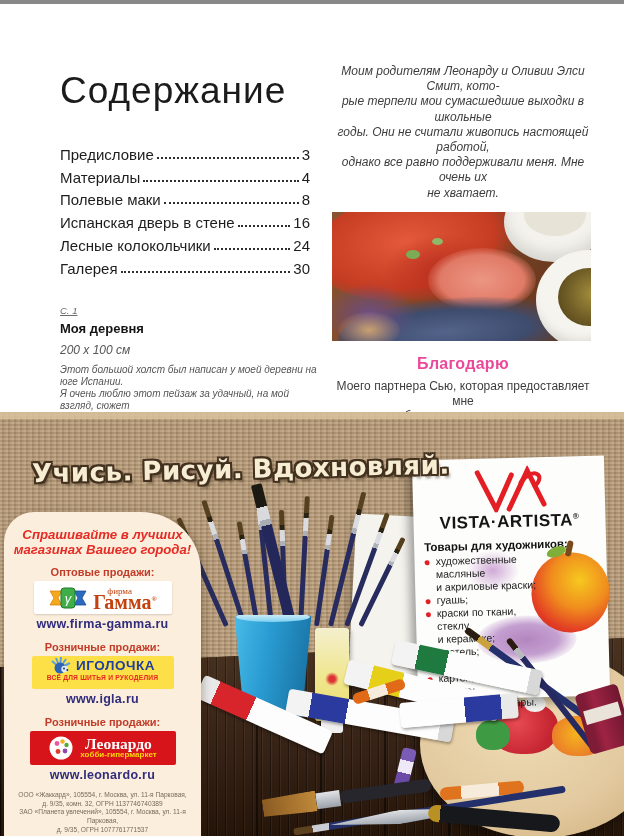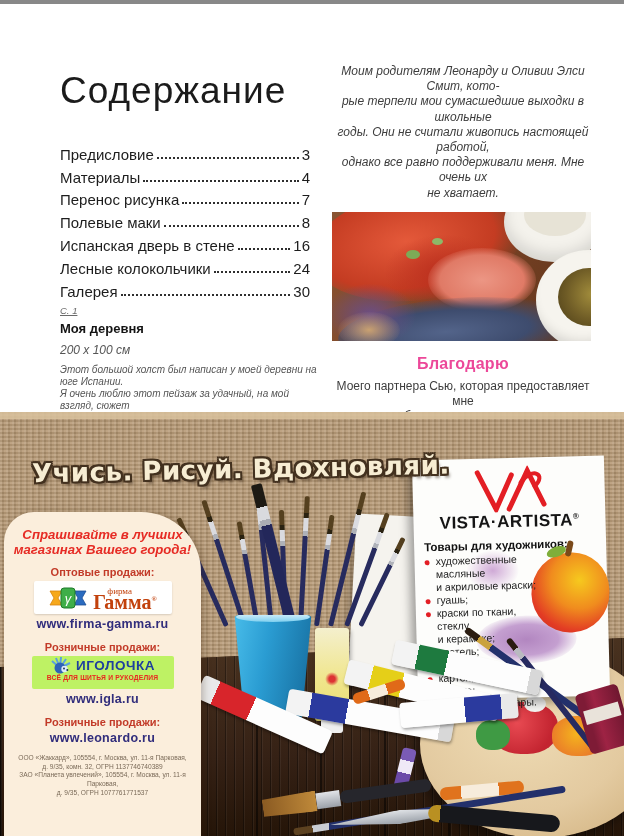--- a/index.html
+++ b/index.html
@@ -188,21 +188,21 @@
   .sec-label.s1{margin-top:9px;}
   .sec-label.s2{margin-top:10px;}
   .sec-label.s3{margin-top:10px;}
   .url{color:#312d7c;font-weight:bold;font-size:12.5px;letter-spacing:.3px;margin-top:3px;}
   .logo-gamma{width:138px;height:33px;background:#fff;margin:3px auto 0;border-radius:2px;
               display:flex;align-items:center;justify-content:center;gap:5px;box-shadow:0 1px 2px rgba(0,0,0,.15);}
   .gamma-text{color:#c2410c;font-family:"Liberation Serif",serif;text-align:left;line-height:9px;}
   .g-top{font-size:9px;display:block;margin-left:14px;}
   .g-main{font-size:20px;font-weight:bold;}
   .g-main sup{font-size:7px;}
-  .logo-igla{width:142px;height:33px;background:#bef264;margin:3px auto 0;border-radius:2px;padding-top:1px;box-sizing:border-box;}
+  .logo-igla{width:142px;height:33px;background:#fde047;margin:3px auto 0;border-radius:2px;padding-top:1px;box-sizing:border-box;}
   .igla-row{display:flex;align-items:center;justify-content:center;gap:2px;}
   .igla-name{color:#1e3f9e;font-weight:bold;font-size:13.5px;letter-spacing:.5px;}
   .igla-sub{color:#e8261f;font-weight:bold;font-size:6.7px;letter-spacing:.2px;margin-top:0;}
   .logo-leo{width:146px;height:34px;background:#d8141b;margin:3px auto 0;border-radius:2px;
             display:flex;align-items:center;justify-content:center;gap:6px;}
   .leo-text{text-align:center;line-height:14px;}
   .leo-name{color:#fff;font-weight:bold;font-size:15.5px;font-family:"Liberation Serif",serif;}
   .leo-sub{color:#ffd60a;font-weight:bold;font-size:8px;display:block;line-height:8px;}
   .legal{margin-top:9px;font-size:6.6px;line-height:8.7px;color:#7a6a58;}
 </style>
@@ -218,25 +218,20 @@
       <ul class="toc-list">
         <li>
             <span class="t">Предисловие</span>
             <span class="dots"></span>
             <span class="n">3</span>
           </li>
         <li>
             <span class="t">Материалы</span>
             <span class="dots"></span>
             <span class="n">4</span>
-          </li>
-        <li>
-            <span class="t">Перенос рисунка</span>
-            <span class="dots"></span>
-            <span class="n">7</span>
           </li>
         <li>
             <span class="t">Полевые маки</span>
             <span class="dots"></span>
             <span class="n">8</span>
           </li>
         <li>
             <span class="t">Испанская дверь в стене</span>
             <span class="dots"></span>
             <span class="n">16</span>
@@ -407,20 +402,34 @@
             <circle cx="14" cy="11.5" r="0.9" fill="#13284f"></circle>
             <circle cx="17.3" cy="13" r="1" fill="#13284f"></circle>
           </svg>
           <span class="igla-name">ИГОЛОЧКА</span>
         </div>
         <div class="igla-sub">ВСЁ ДЛЯ ШИТЬЯ И РУКОДЕЛИЯ</div>
       </div>
       <div class="url">www.igla.ru</div>
 
       <div class="sec-label s3">Розничные продажи:</div>
+      <div class="logo-leo">
+        <svg width="26" height="26" viewBox="0 0 26 26">
+          <circle cx="13" cy="13" r="11.5" fill="#ffffff"></circle>
+          <circle cx="9" cy="8.5" r="2.4" fill="#e85aa0"></circle>
+          <circle cx="14.5" cy="6.5" r="2.2" fill="#f2b01e"></circle>
+          <circle cx="18.5" cy="10" r="2.2" fill="#58a83c"></circle>
+          <circle cx="17" cy="16" r="2.4" fill="#8a4ab0"></circle>
+          <circle cx="10" cy="16.5" r="2.4" fill="#e03a2a"></circle>
+        </svg>
+        <div class="leo-text">
+          <span class="leo-name">Леонардо</span>
+          <span class="leo-sub">хобби-гипермаркет</span>
+        </div>
+      </div>
       <div class="url">www.leonardo.ru</div>
 
       <div class="legal">
         <div>ООО «Жаккард», 105554, г. Москва, ул. 11-я Парковая,</div>
         <div>д. 9/35, комн. 32, ОГРН 1137746740389</div>
         <div>ЗАО «Планета увлечений», 105554, г. Москва, ул. 11-я Парковая,</div>
         <div>д. 9/35, ОГРН 1077761771537</div>
       </div>
     </aside>
   </section>

